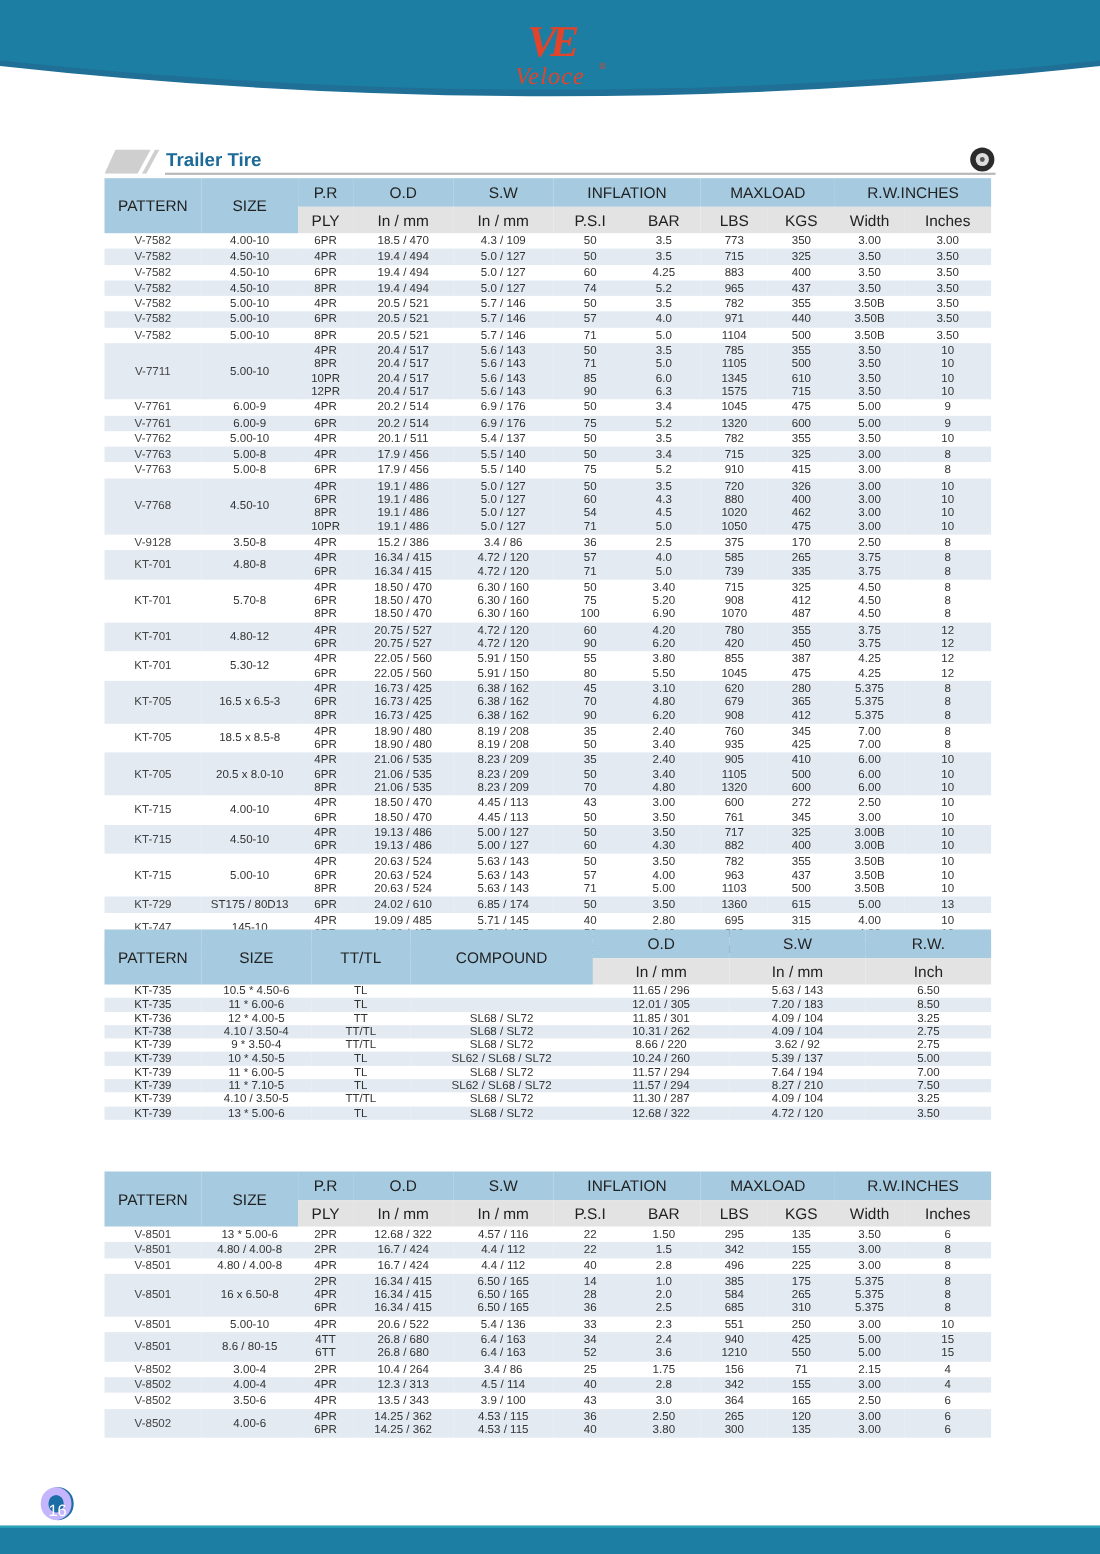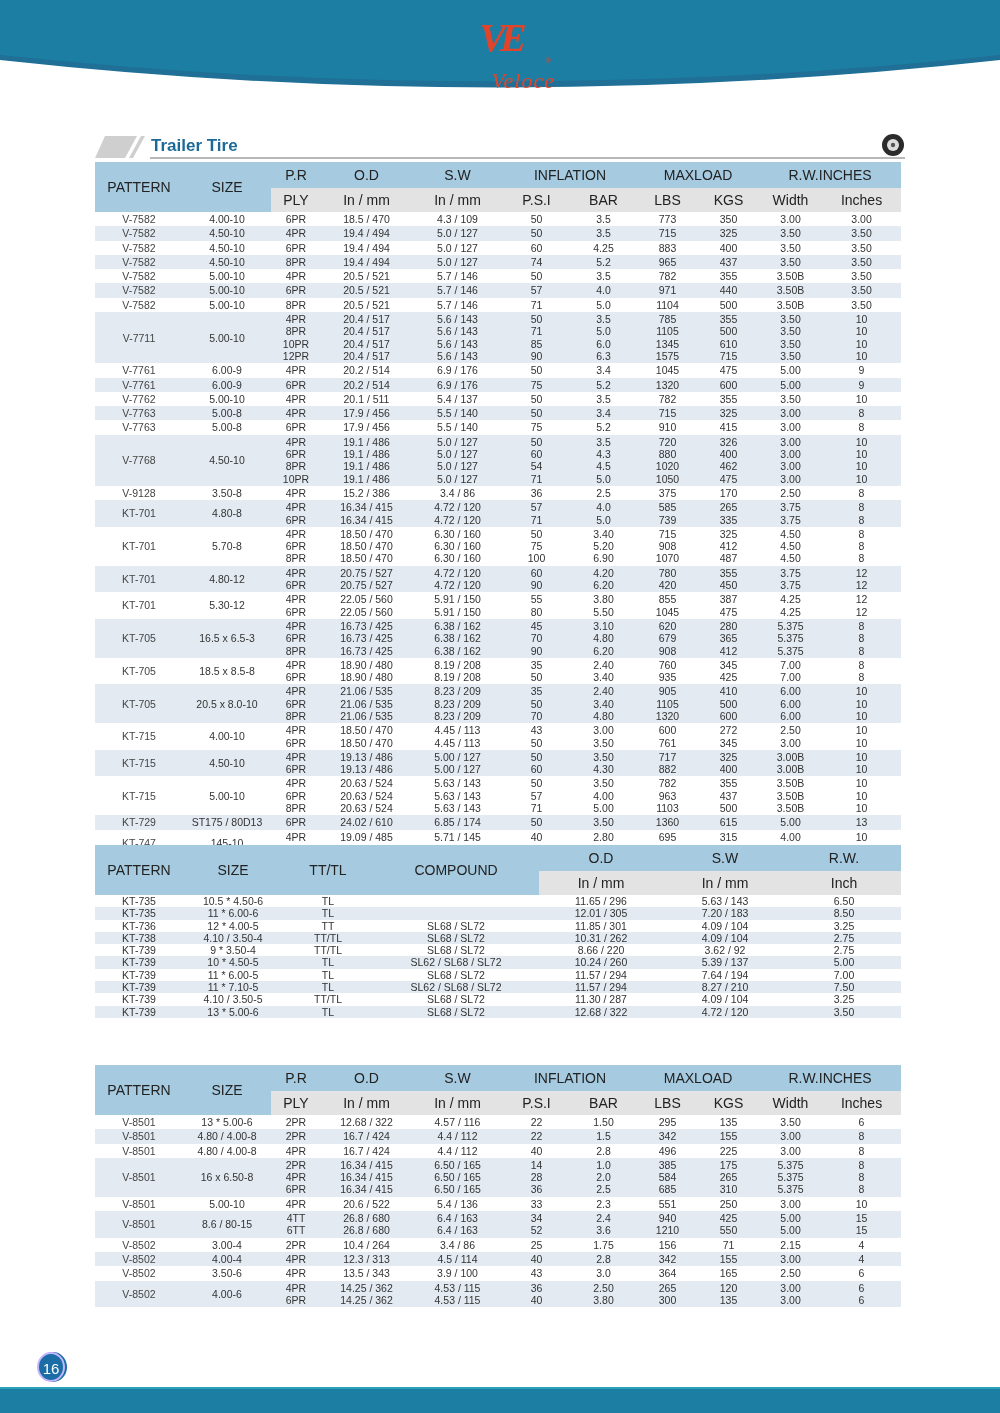--- a/index.html
+++ b/index.html
@@ -4,42 +4,42 @@
 <style>
   * { box-sizing: border-box; margin: 0; padding: 0; }
   html, body { width: 1000px; height: 1413px; background: #ffffff; overflow: hidden; }
   body { font-family: "Liberation Sans", "DejaVu Sans", sans-serif; color: #222; position: relative; }
 
   
   .header-band { position: absolute; left: 0; top: 0; width: 1000px; height: 100px; overflow: hidden; }
   .header-band svg { display: block; }
   .logo { position: absolute; left: 445px; top: 18px; width: 110px; height: 70px; text-align: center; }
   .logo .mark { font-family: "Liberation Serif", serif; font-weight: bold; font-size: 40px; color: #e0452c; letter-spacing: -6px; line-height: 40px; font-style: italic; }
-  .logo .brand { font-family: "Liberation Serif", serif; font-style: italic; font-size: 22px; color: #e0452c; line-height: 22px; margin-top: 12px; letter-spacing: 1px; text-align: right; }
+  .logo .brand { font-family: "Liberation Serif", serif; font-style: italic; font-size: 22px; color: #e0452c; line-height: 22px; margin-top: 0; letter-spacing: 1px; }
   .logo .reg { position: absolute; right: 4px; top: 38px; font-size: 8px; color: #e0452c; }
 
   
   .section { position: absolute; left: 95px; width: 810px; }
   .sec-title { position: relative; height: 26px; }
   .sec-title .slash { position: absolute; left: 0; top: 4px; width: 60px; height: 22px; }
   .sec-title .label { position: absolute; left: 56px; top: 4px; font-size: 17px; font-weight: bold; color: #1b6a98; }
   .sec-title .rule { position: absolute; left: 55px; right: 0; top: 25px; height: 2px; background: #b8b8b8; }
   .sec-title .tire { position: absolute; right: 0; top: 1px; width: 24px; height: 24px; }
 
   table { border-collapse: collapse; width: 806px; table-layout: fixed; margin-top: 4px; }
   thead th { font-weight: normal; color: #222; font-size: 14px; text-align: center; }
   th.h1 { background: #a6cbe0; height: 26px; }
   th.h2 { background: #e3e3e3; height: 24px; }
   th.big { background: #a6cbe0; }
   tbody td { font-size: 10.5px; text-align: center; line-height: 12.3px; color: #333; padding: 0; vertical-align: middle; }
   tbody tr.alt td { background: #e3eaf1; }
   tbody td.multi { padding: 1px 0; }
   .pattern-cell { color: #444; }
 
-  .page-num { position: absolute; left: 37px; top: 1352px; width: 28px; height: 30px; border-radius: 50%; background: #1a6ea5; color: #fff; font-size: 15px; text-align: center; line-height: 30px; border: 2px solid #c4b5fd; box-shadow: 2px 0 0 #1a6ea5; }
+  .page-num { position: absolute; left: 37px; top: 1352px; width: 28px; height: 30px; border-radius: 50%; background: #1a6ea5; color: #fff; font-size: 15px; text-align: center; line-height: 30px; border: 7px solid #c4b5fd; box-shadow: 2px 0 0 #1a6ea5; }
   .footer-band { position: absolute; left: 0; top: 1387px; width: 1000px; height: 26px; background: #1c7ea2; border-top: 2px solid #2aa3b8; }
 </style>
 </head>
 <body>
 
 <div class="header-band">
   <svg width="1000" height="100" viewBox="0 0 1000 100">
     <path d="M0,0 H1000 V60 Q500,115 0,60 Z" fill="#1f6f96"></path>
     <path d="M0,0 H1000 V55 Q500,108 0,55 Z" fill="#1c7ea2"></path>
   </svg>

